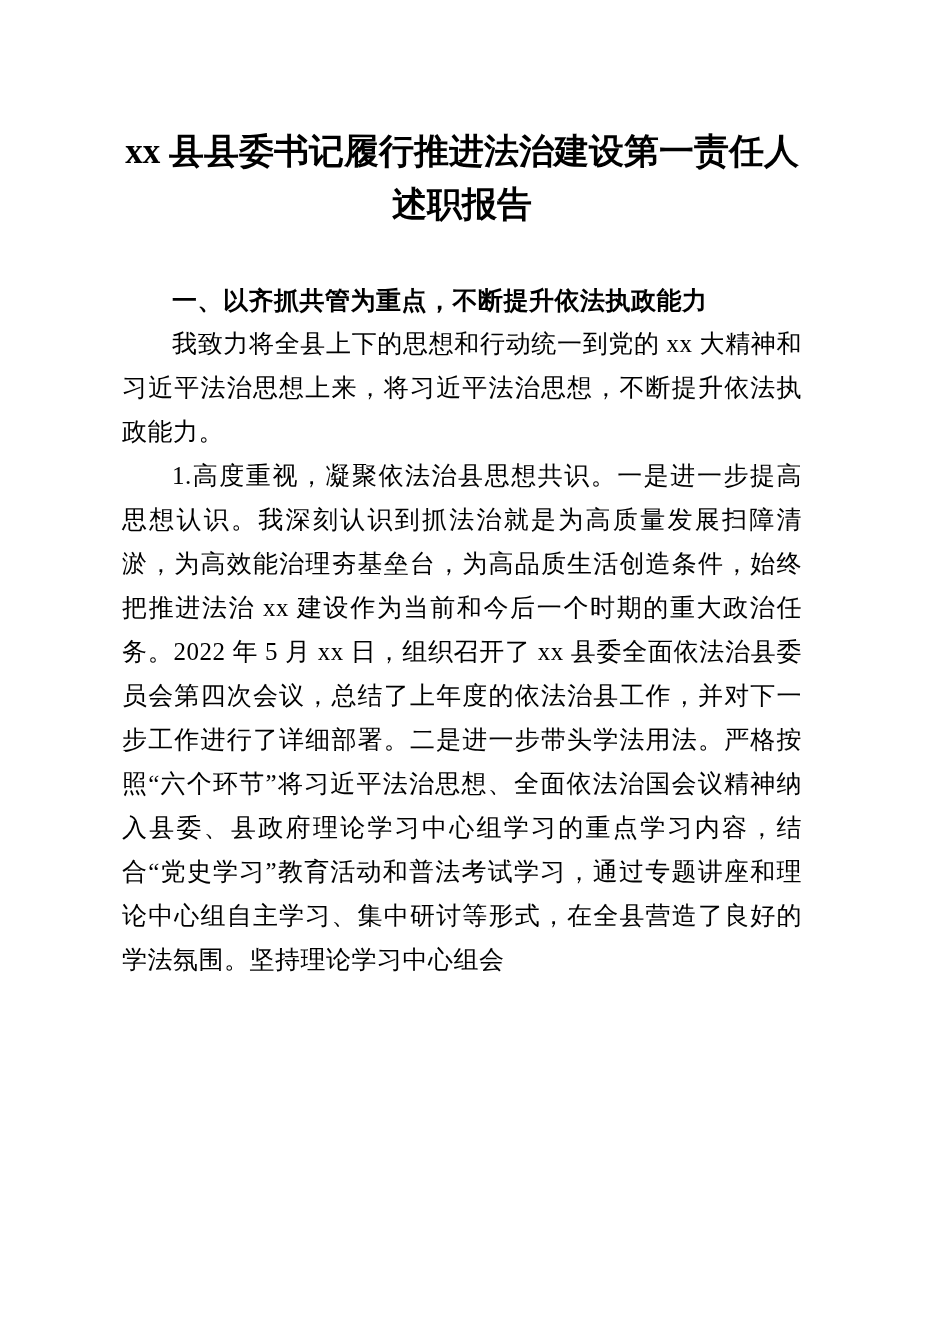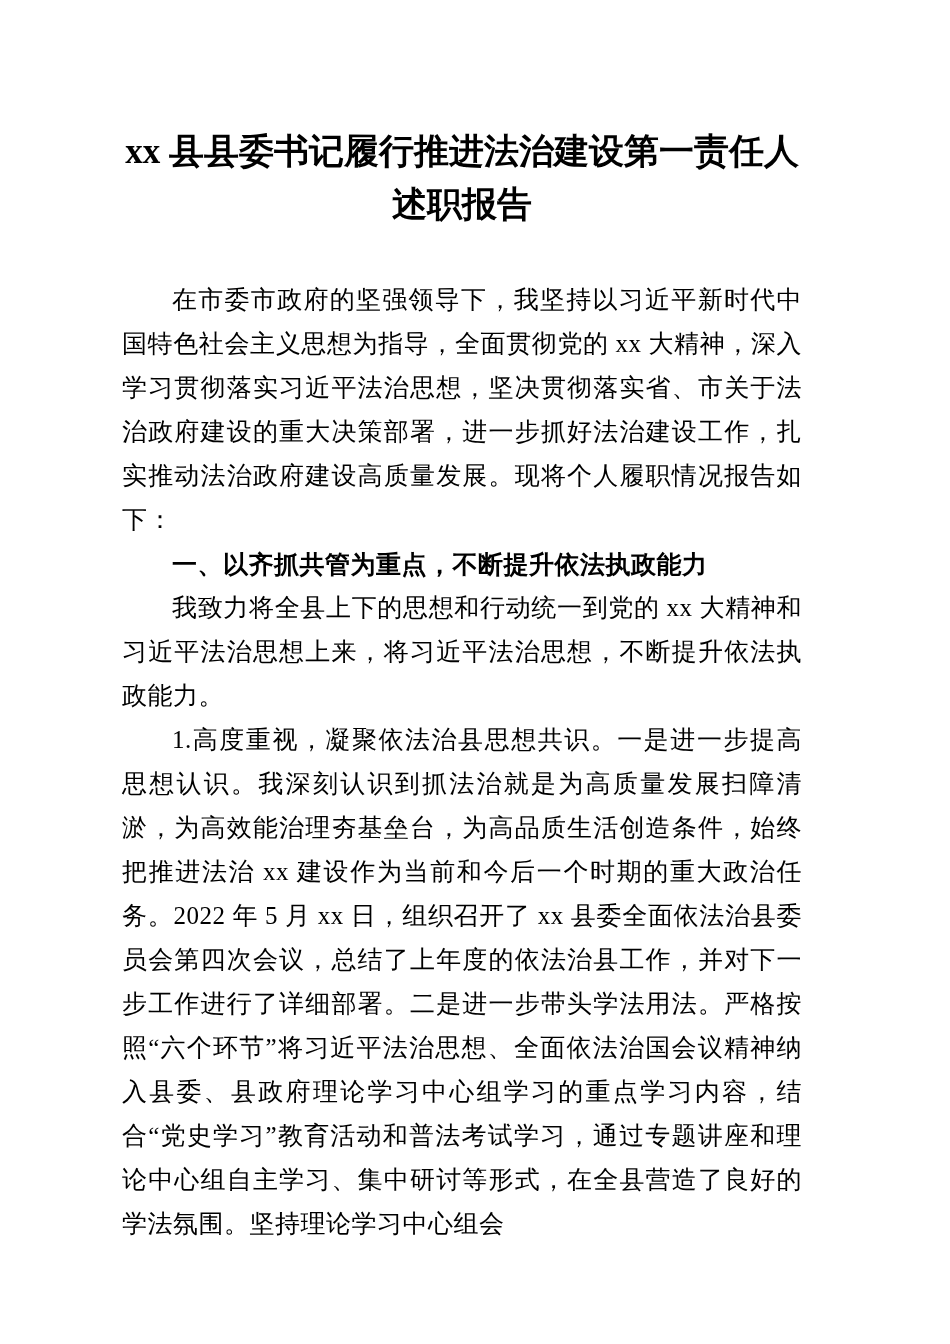--- a/index.html
+++ b/index.html
@@ -51,20 +51,19 @@
     color: #000000;
     letter-spacing: 0.5px;
   }
 </style>
 </head>
 <body>
 
 <div class="page">
   <h1 class="doc-title">xx 县县委书记履行推进法治建设第一责任人述职报告</h1>
 
-  <p class="body-para">在市委市政府的坚强领导下，我坚持以习近平新时代中国特色社会主义思想为指导，全面贯彻党的 xx 大精神，深入学习贯彻落实习近平法治思想，坚决贯彻落实省、市关于法治政府建设的重大决策部署，进一步抓好法治建设工作，扎实推动法治政府建设高质量发展。现将个人履职情况报告如下：</p>
 
   <h2 class="section-heading">一、以齐抓共管为重点，不断提升依法执政能力</h2>
 
   <p class="body-para">我致力将全县上下的思想和行动统一到党的 xx 大精神和习近平法治思想上来，将习近平法治思想，不断提升依法执政能力。</p>
 
   <p class="body-para">1.高度重视，凝聚依法治县思想共识。一是进一步提高思想认识。我深刻认识到抓法治就是为高质量发展扫障清淤，为高效能治理夯基垒台，为高品质生活创造条件，始终把推进法治 xx 建设作为当前和今后一个时期的重大政治任务。2022 年 5 月 xx 日，组织召开了 xx 县委全面依法治县委员会第四次会议，总结了上年度的依法治县工作，并对下一步工作进行了详细部署。二是进一步带头学法用法。严格按照“六个环节”将习近平法治思想、全面依法治国会议精神纳入县委、县政府理论学习中心组学习的重点学习内容，结合“党史学习”教育活动和普法考试学习，通过专题讲座和理论中心组自主学习、集中研讨等形式，在全县营造了良好的学法氛围。坚持理论学习中心组会</p>
 </div>
 
 </body></html>

